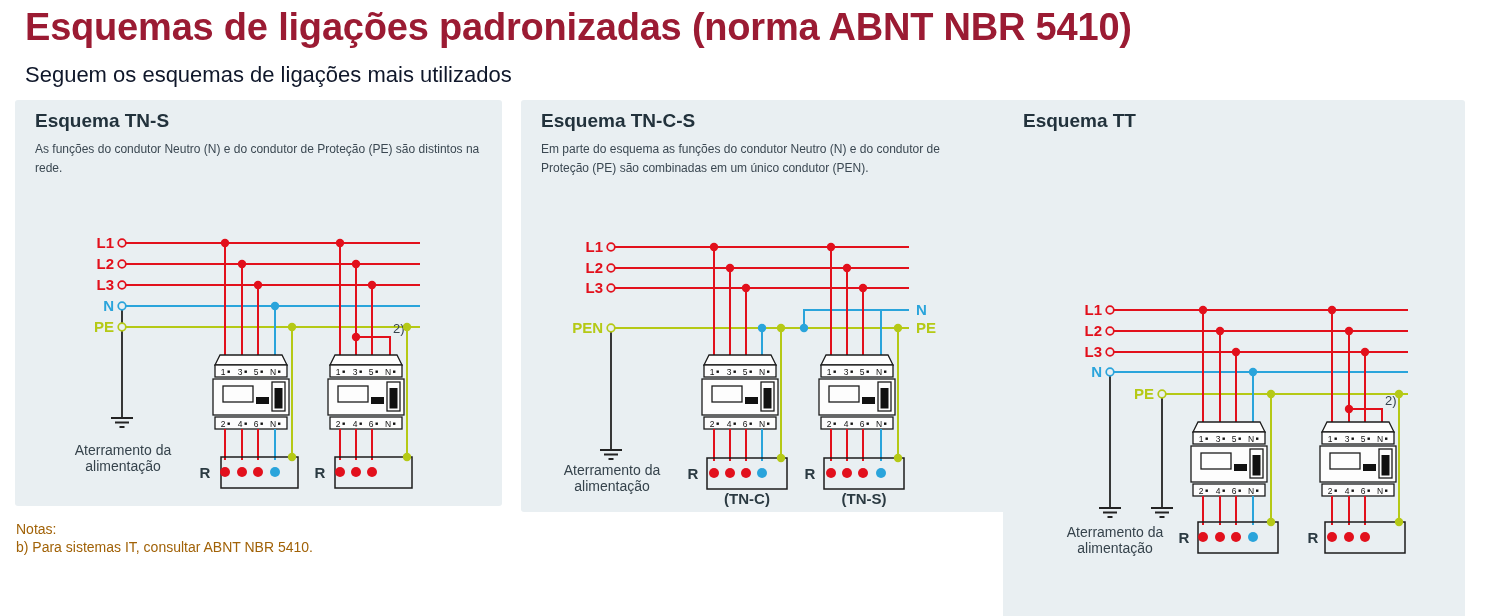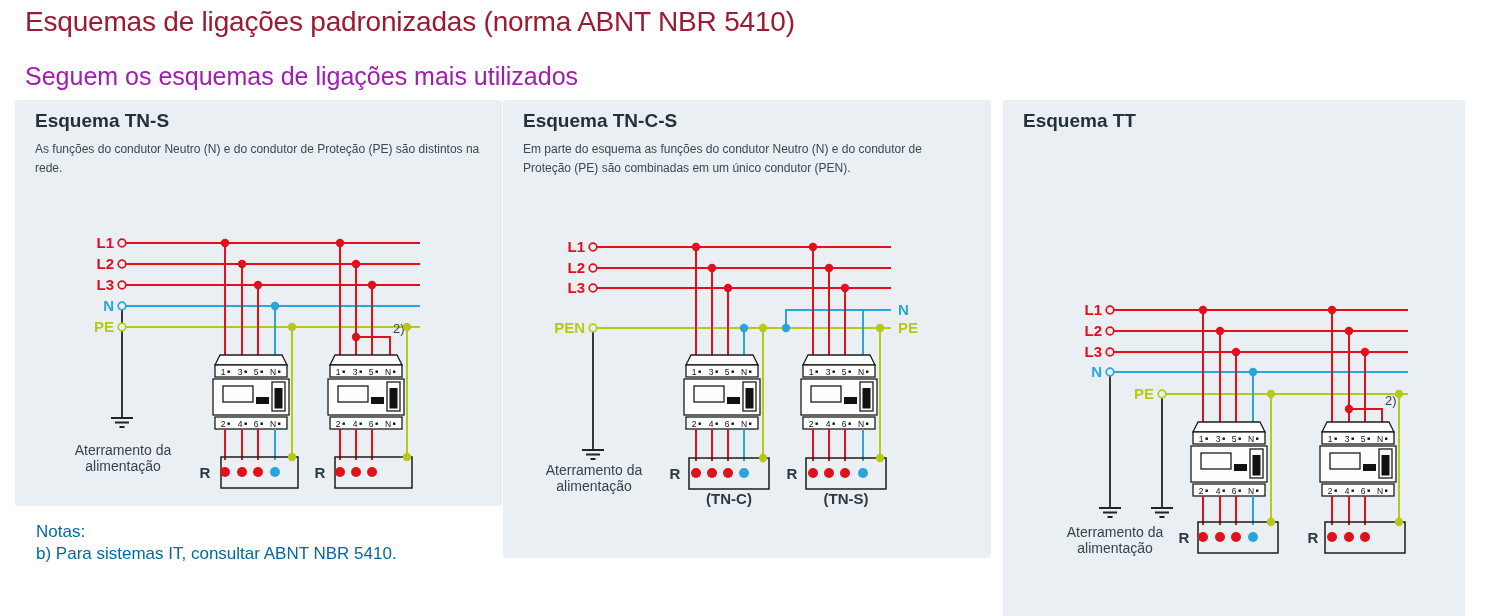--- a/index.html
+++ b/index.html
@@ -2,33 +2,33 @@
 <html style="--title-red: #9b1b33; --phase-red: #e2101c; --neutral-blue: #2aa4db; --pe-green: #b5c916; --panel-bg: #e9eff2; --text-dark: #36434c; --line-black: #1c1c1c;"><head>
 <meta charset="utf-8">
 <style>
   :root{
     --title-red:#9b1b33; --phase-red:#e2101c; --neutral-blue:#2aa4db;
     --pe-green:#b5c916; --panel-bg:#e9eff2; --text-dark:#36434c; --line-black:#1c1c1c;
   }
   *{margin:0;padding:0;box-sizing:border-box}
   body{font-family:"Liberation Sans",sans-serif;background:#fff}
   .page{position:relative;width:1495px;height:616px;background:#fff;overflow:hidden}
-  .main-title{position:absolute;left:25px;top:6px;font-size:28px;font-weight:400;color:var(--title-red);letter-spacing:-0.2px}
-  .subtitle{position:absolute;left:25px;top:62px;font-size:25px;color:#a21caf}
+  .main-title{position:absolute;left:25px;top:6px;font-size:38px;font-weight:700;color:var(--title-red);letter-spacing:-0.2px}
+  .subtitle{position:absolute;left:25px;top:62px;font-size:22px;color:#0f172a}
   .panel{position:absolute;top:100px;background:var(--panel-bg);border-radius:3px}
   .panel-1{left:15px;width:487px;height:406px}
-  .panel-2{left:503px;width:488px;height:458px}
+  .panel-2{left:521px;width:488px;height:412px}
   .panel-3{left:1003px;width:462px;height:580px}
   .panel h2{position:absolute;left:20px;top:10px;font-size:19px;font-weight:700;color:#22323c}
   .panel p{position:absolute;left:20px;top:40px;font-size:12px;line-height:1.6;color:#3b4852}
   .panel-1 p{width:450px}
   .panel-2 p{width:450px}
   .panel-3 p{width:425px}
   .diagram{position:absolute;left:0;top:0}
-  .notes{position:absolute;left:36px;top:521px;width:1005px;font-size:17px;line-height:1.28;color:#0369a1}
+  .notes{position:absolute;left:16px;top:521px;width:1005px;font-size:14px;line-height:1.28;color:#a16207}
   
   .red{stroke:var(--phase-red);stroke-width:2;fill:none}
   .blu{stroke:var(--neutral-blue);stroke-width:2;fill:none}
   .grn{stroke:var(--pe-green);stroke-width:2;fill:none}
   .blk{stroke:#232323;stroke-width:1.8;fill:none}
   .ocr{fill:var(--panel-bg);stroke:var(--phase-red);stroke-width:1.7}
   .ocb{fill:var(--panel-bg);stroke:var(--neutral-blue);stroke-width:1.7}
   .ocg{fill:var(--panel-bg);stroke:var(--pe-green);stroke-width:1.7}
   .dotr{fill:var(--phase-red)} .dotb{fill:var(--neutral-blue)} .dotg{fill:var(--pe-green)}
   .loadbox{fill:none;stroke:var(--line-black);stroke-width:1.5}

